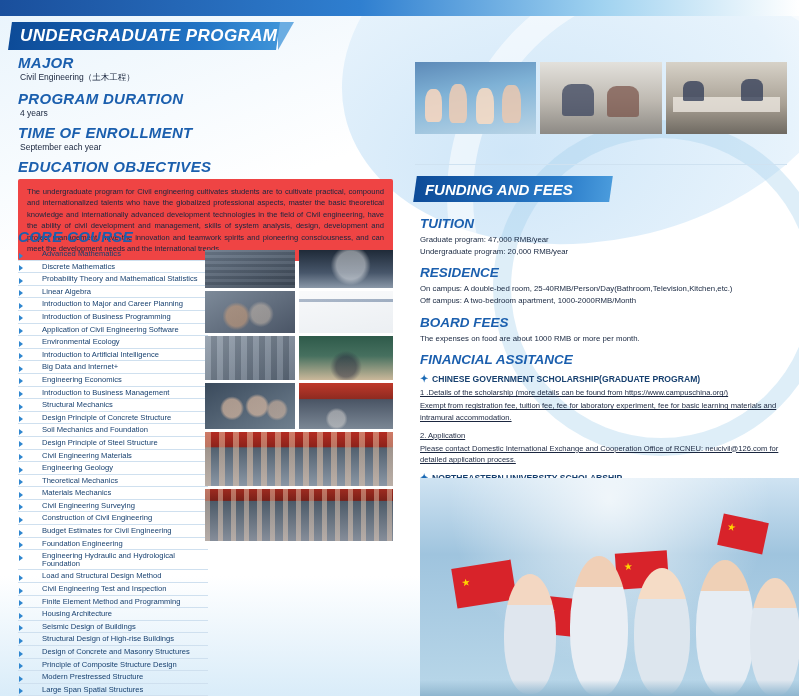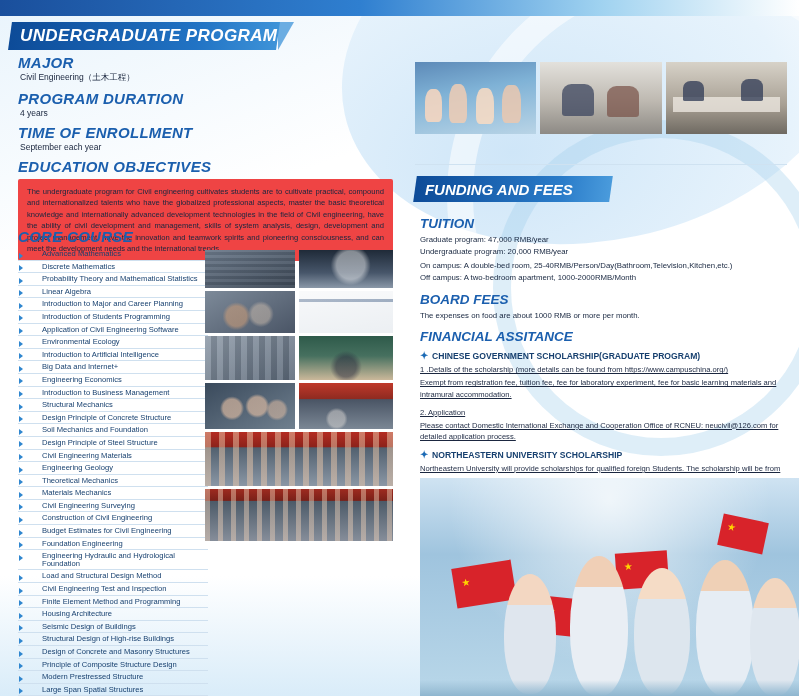--- a/index.html
+++ b/index.html
@@ -175,21 +175,21 @@
 </div>
 
 <div class="core-head sec-h">CORE COURSE</div>
 
 <div class="course-list">
   <div class="course">Advanced Mathematics</div>
   <div class="course">Discrete Mathematics</div>
   <div class="course">Probability Theory and Mathematical Statistics</div>
   <div class="course">Linear Algebra</div>
   <div class="course">Introduction to Major and Career Planning</div>
-  <div class="course">Introduction of Students Programming</div>
+  <div class="course">Introduction of Business Programming</div>
   <div class="course">Application of Civil Engineering Software</div>
   <div class="course">Environmental Ecology</div>
   <div class="course">Introduction to Artificial Intelligence</div>
   <div class="course">Big Data and Internet+</div>
   <div class="course">Engineering Economics</div>
   <div class="course">Introduction to Business Management</div>
   <div class="course">Structural Mechanics</div>
   <div class="course">Design Principle of Concrete Structure</div>
   <div class="course">Soil Mechanics and Foundation</div>
   <div class="course">Design Principle of Steel Structure</div>
@@ -277,20 +277,21 @@
 <div class="fund-banner">
   <span>FUNDING AND FEES</span>
 </div>
 
 <div class="right-body">
 
   <div class="rh">TUITION</div>
   <div class="rt">Graduate program: 47,000 RMB/year</div>
   <div class="rt" style="margin-top:0">Undergraduate program: 20,000 RMB/year</div>
 
+  <div class="rh">RESIDENCE</div>
   <div class="rt">On campus: A double-bed room, 25-40RMB/Person/Day(Bathroom,Television,Kitchen,etc.)</div>
   <div class="rt" style="margin-top:0">Off campus: A two-bedroom apartment, 1000-2000RMB/Month</div>
 
   <div class="rh">BOARD FEES</div>
   <div class="rt">The expenses on food are about 1000 RMB or more per month.</div>
 
   <div class="rh">FINANCIAL ASSITANCE</div>
 
   <div class="bullet-h">CHINESE GOVERNMENT SCHOLARSHIP(GRADUATE PROGRAM)</div>
   <div class="para">1 .Details of the scholarship (more details can be found from https://www.campuschina.org/)</div>

